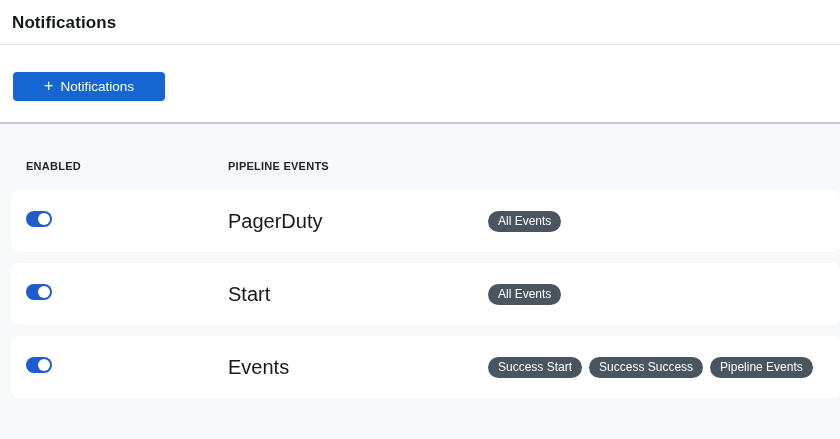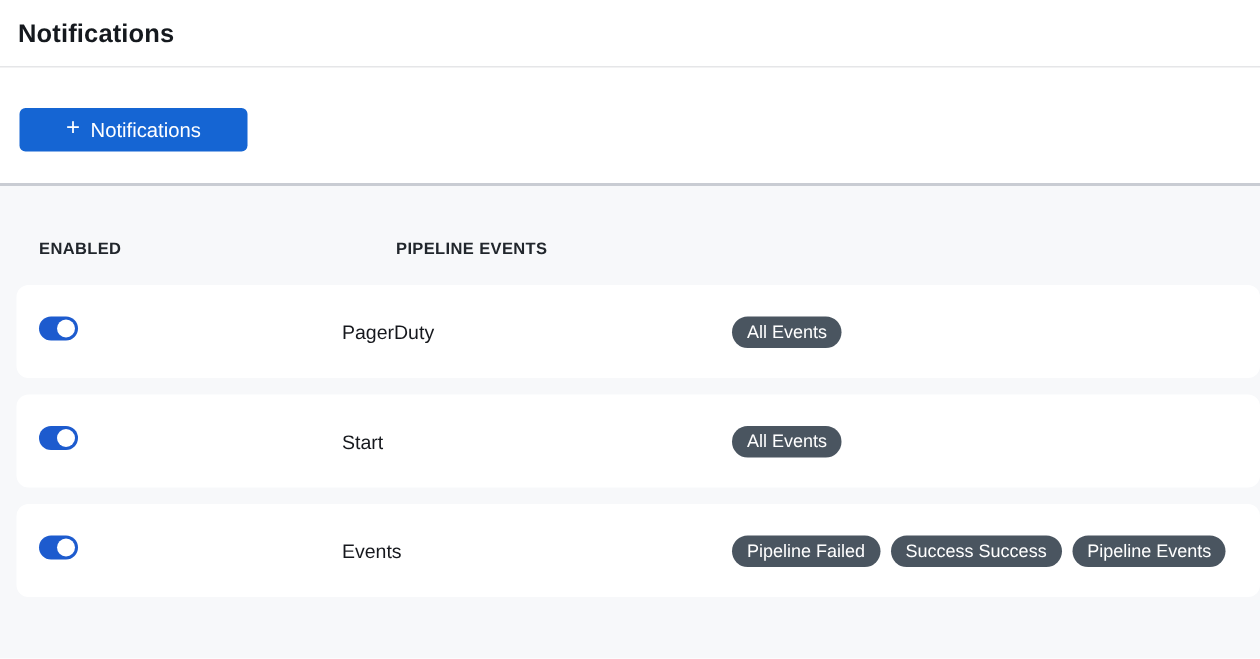--- a/index.html
+++ b/index.html
@@ -33,21 +33,20 @@
     background: #f7f8fa;
     border-top: 2px solid #c9ccd3;
   }
   .grid-cols {
     display: grid;
     grid-template-columns: 202px 260px 1fr;
     align-items: center;
   }
   .table-header {
     padding: 36px 0 18px 26px;
-    gap: 36px;
   }
   .col-label {
     font-size: 11px; font-weight: 700; color: #21262c;
     letter-spacing: 0.25px; text-transform: uppercase;
   }
   .row-card {
     margin: 0 0 11px 11px;
     height: 62px;
     background: #ffffff;
     border-radius: 8px;
@@ -60,21 +59,21 @@
     border-radius: 8px;
     cursor: pointer;
     display: inline-block;
   }
   .switch .knob {
     position: absolute; top: 2px; right: 2px;
     width: 12px; height: 12px;
     background: #ffffff;
     border-radius: 50%;
   }
-  .rule-name { font-size: 13px; color: #16181d; }
+  .rule-name { font-size: 20px; color: #16181d; }
   .badges { display: flex; gap: 7px; align-items: flex-start; }
   .badge {
     display: inline-flex; align-items: center;
     height: 21px; padding: 0 10px;
     background: #4a5560; color: #ffffff;
     border-radius: 11px;
     font-size: 12px; white-space: nowrap;
   }
 </style>
 </head>
@@ -122,19 +121,19 @@
   </div>
 
   <div class="row-card grid-cols">
     <div>
       <span class="switch">
         <span class="knob"></span>
       </span>
     </div>
     <div class="rule-name">Events</div>
     <div class="badges">
-          <span class="badge">Pipeline Failed</span>
+          <span class="badge">Success Start</span>
           <span class="badge">Success Success</span>
           <span class="badge">Pipeline Events</span>
         </div>
   </div>
 </div>
 </div>
 
 </body></html>

